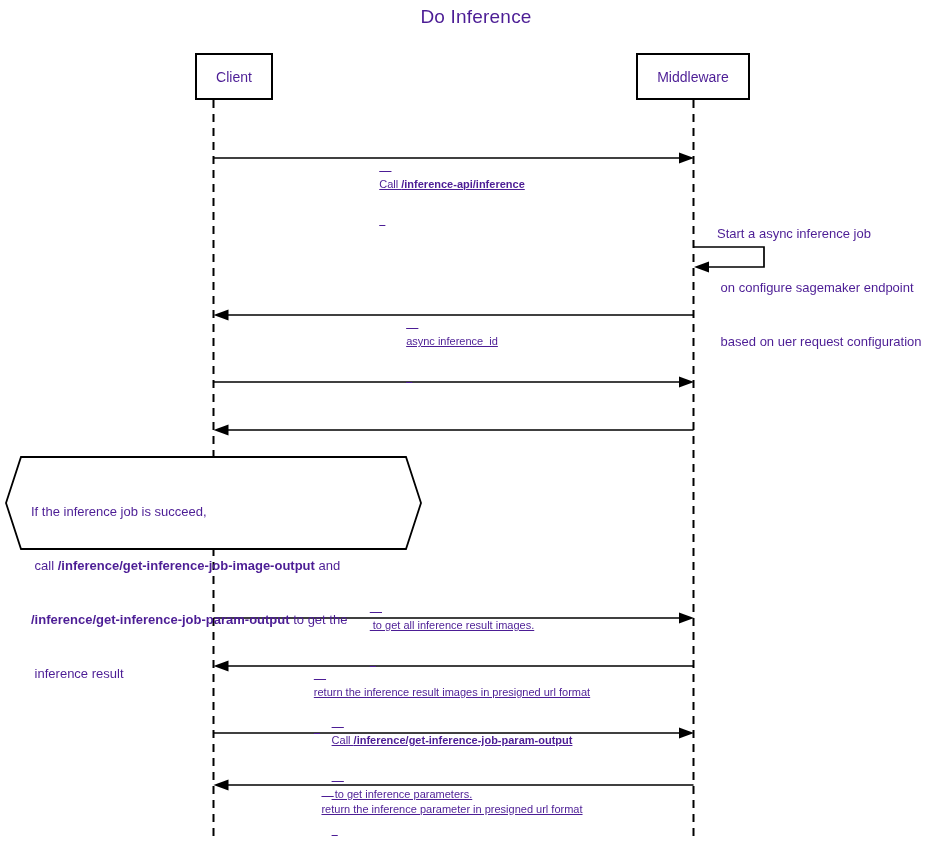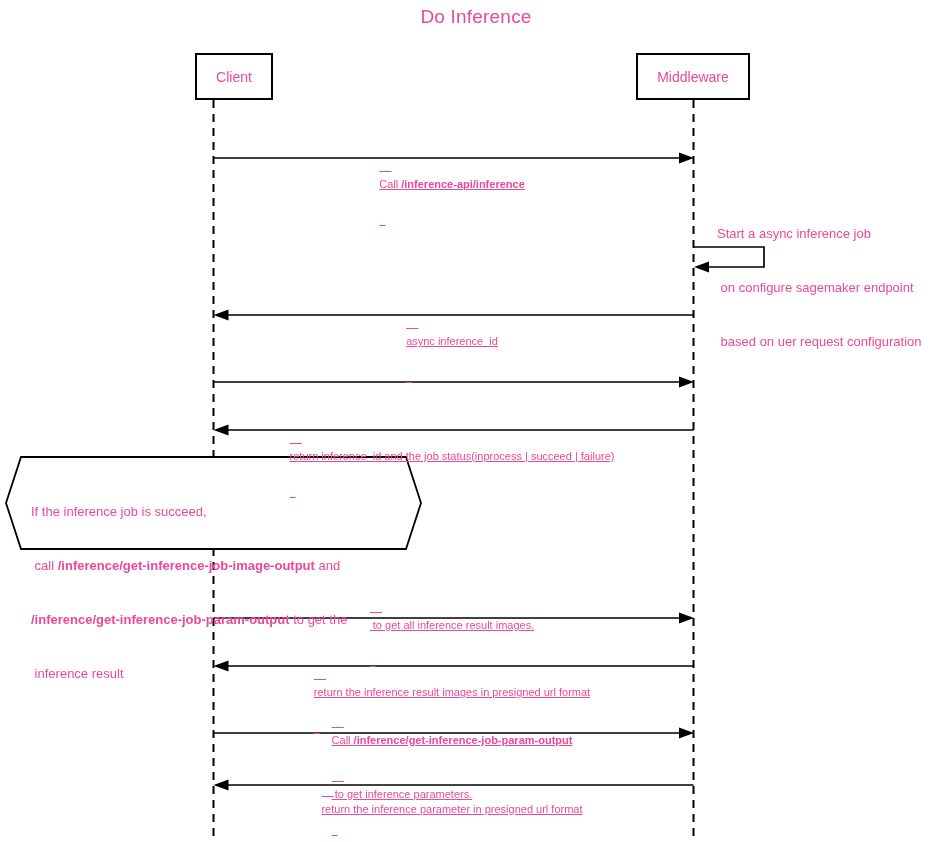--- a/index.html
+++ b/index.html
@@ -2,21 +2,21 @@
 <html><head>
 <meta charset="utf-8">
 <style>
   html, body { margin: 0; padding: 0; background: #ffffff; }
   .canvas {
     position: relative;
     width: 952px;
     height: 842px;
     background: #ffffff;
     font-family: "Liberation Sans", sans-serif;
-    color: #ec4899;
+    color: #4c1d95;
     overflow: hidden;
   }
   .layer { position: absolute; left: 0; top: 0; }
   .diagram-title {
     position: absolute;
     left: 0; top: 6px;
     width: 952px;
     text-align: center;
     font-size: 19px;
     letter-spacing: 0.2px;
@@ -119,23 +119,20 @@
     <div>Start a async inference job</div>
     <div> on configure sagemaker endpoint</div>
     <div> based on uer request configuration</div>
   </div>
 
   <div class="msg m3">
     <div>async inference_id</div>
   </div>
 
 
-  <div class="msg m5">
-    <div>return inference_id and the job status(inprocess | succeed | failure)</div>
-  </div>
 
   <div class="blk note-text">
     <div>If the inference job is succeed,</div>
     <div><span> call </span><span class="b">/inference/get-inference-job-image-output</span><span> and</span></div>
     <div><span class="b">/inference/get-inference-job-param-output</span><span> to get the</span></div>
     <div> inference result</div>
   </div>
 
   <div class="msg m6">
     <div> to get all inference result images.</div>

